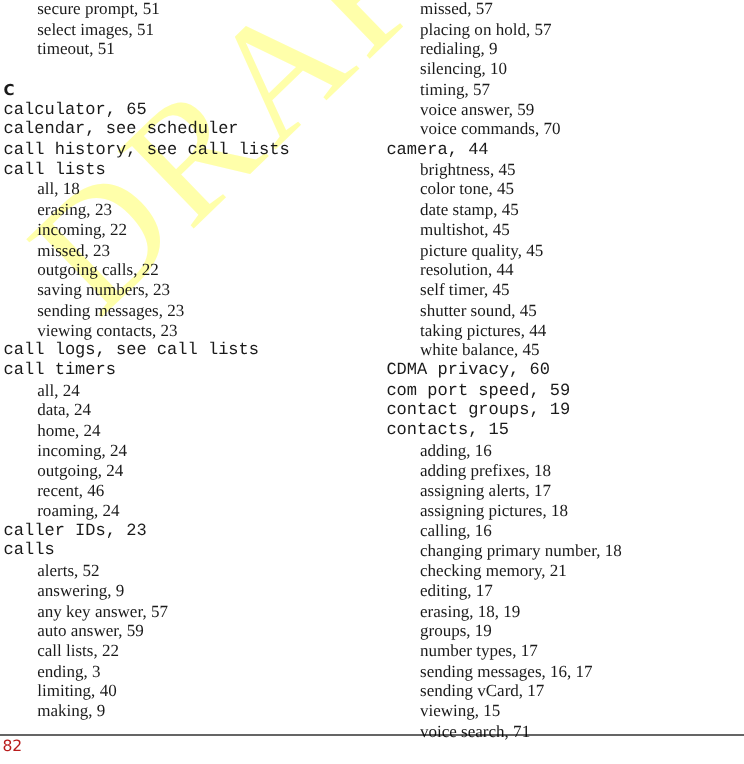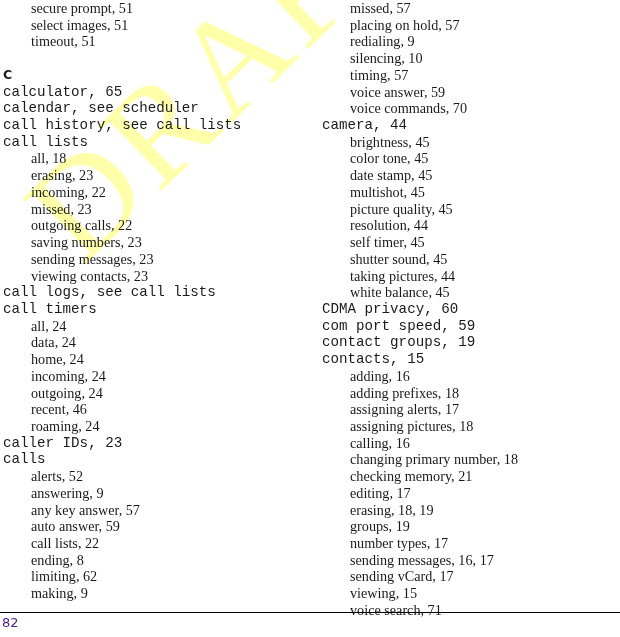--- a/index.html
+++ b/index.html
@@ -96,21 +96,21 @@
   #footer-rule {
     width: 620px;
     height: 0;
     border-top: 1.5px solid #000000;
     margin: 0;
   }
   #page-number {
     font-family: "DejaVu Sans", "Liberation Sans", sans-serif;
     font-size: 13px;
     line-height: 18px;
-    color: #4c1d95;
+    color: #b91c1c;
     padding-left: 2px;
     padding-top: 1px;
   }
 </style>
 </head>
 <body>
 
 <div id="watermark-layer">
   <div id="watermark-text" style="color: rgb(255, 255, 170); transform: rotate(-44deg);">DRAFT</div>
 </div>
@@ -143,22 +143,22 @@
       <div class="index-entry level-2">outgoing, 24</div>
       <div class="index-entry level-2">recent, 46</div>
       <div class="index-entry level-2">roaming, 24</div>
       <div class="index-entry level-1">caller IDs, 23</div>
       <div class="index-entry level-1">calls</div>
       <div class="index-entry level-2">alerts, 52</div>
       <div class="index-entry level-2">answering, 9</div>
       <div class="index-entry level-2">any key answer, 57</div>
       <div class="index-entry level-2">auto answer, 59</div>
       <div class="index-entry level-2">call lists, 22</div>
-      <div class="index-entry level-2">ending, 8</div>
-      <div class="index-entry level-2">limiting, 62</div>
+      <div class="index-entry level-2">ending, 3</div>
+      <div class="index-entry level-2">limiting, 40</div>
       <div class="index-entry level-2">making, 9</div>
     </div>
   <div class="index-column" id="index-column-right">
       <div class="index-entry level-2">missed, 57</div>
       <div class="index-entry level-2">placing on hold, 57</div>
       <div class="index-entry level-2">redialing, 9</div>
       <div class="index-entry level-2">silencing, 10</div>
       <div class="index-entry level-2">timing, 57</div>
       <div class="index-entry level-2">voice answer, 59</div>
       <div class="index-entry level-2">voice commands, 70</div>

